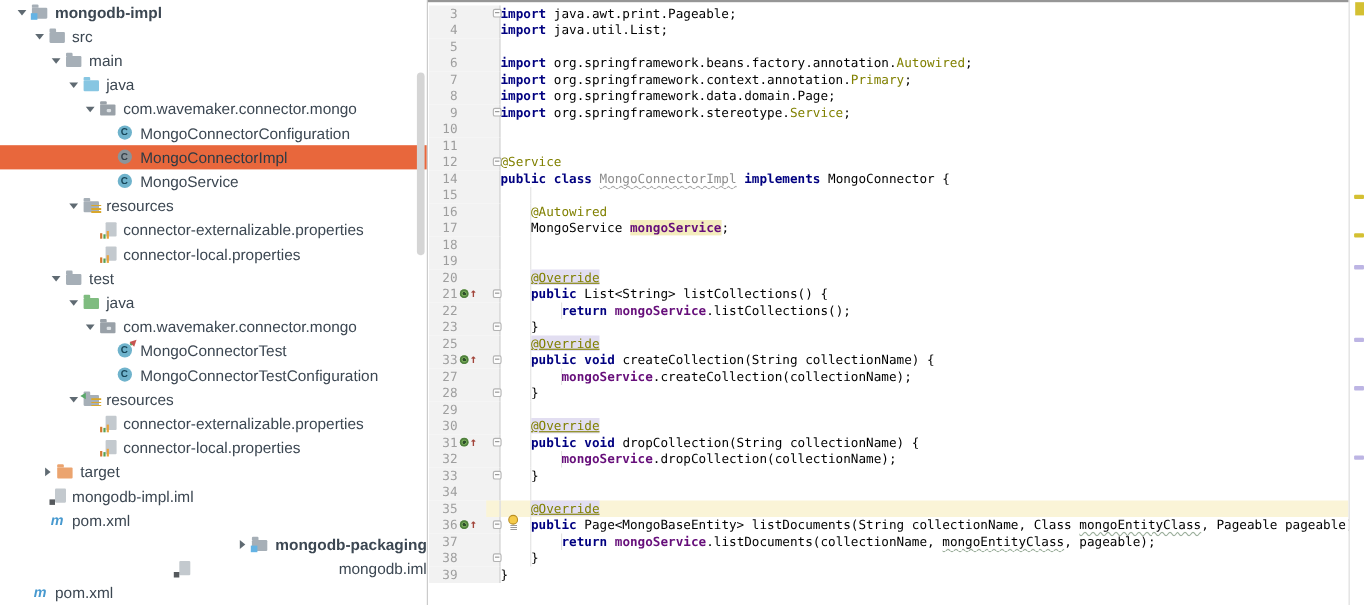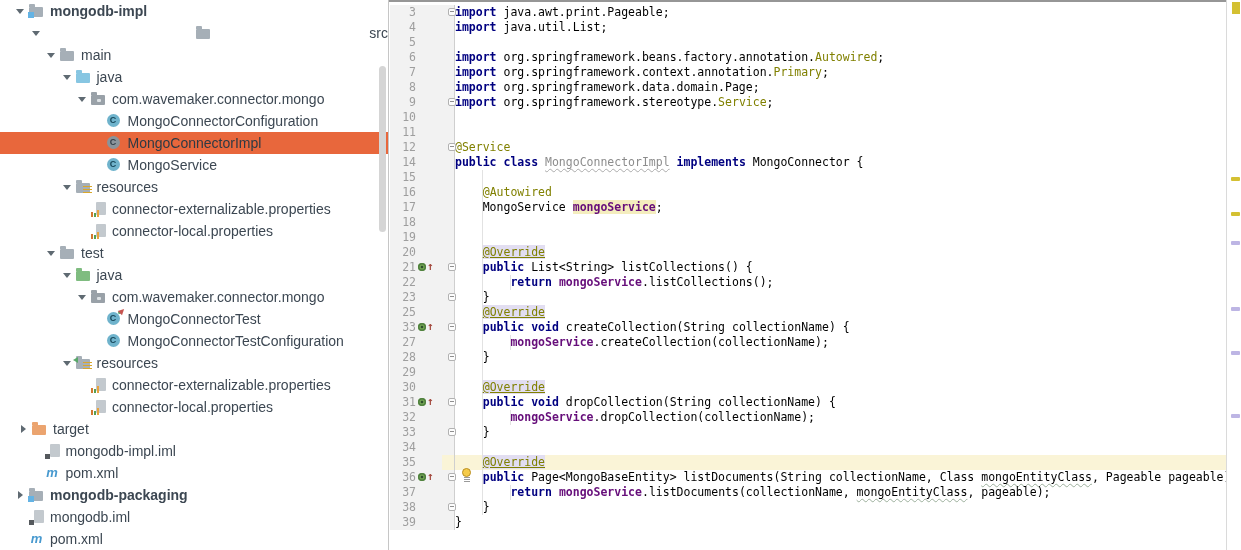--- a/index.html
+++ b/index.html
@@ -123,21 +123,21 @@
     <div class="tree-row bold" style="padding-left: 12px;">
       <span class="arrow-slot">
         <span class="tri-down"></span>
       </span>
       <span class="tree-icon icon-module">
         <i class="f-base" style="font-style: normal;"></i>
         <i class="f-badge" style="font-style: normal;"></i>
       </span>
       <span>mongodb-impl</span>
     </div>
-    <div class="tree-row" style="padding-left: 27.5px; justify-content: space-between;">
+    <div class="tree-row" style="padding-left: 27.5px;">
       <span class="arrow-slot">
         <span class="tri-down"></span>
       </span>
       <span class="tree-icon icon-folder">
         <i class="f-base" style="font-style: normal;"></i>
       </span>
       <span>src</span>
     </div>
     <div class="tree-row" style="padding-left: 43px;">
       <span class="arrow-slot">
@@ -294,21 +294,21 @@
       <span class="tree-icon icon-properties">
         <i class="p-page" style="font-style: normal;"></i>
         <i class="p-bars" style="font-style: normal;">
           <i style="font-style: normal;"></i>
           <i style="font-style: normal;"></i>
           <i style="font-style: normal;"></i>
         </i>
       </span>
       <span>connector-local.properties</span>
     </div>
-    <div class="tree-row" style="padding-left: 15px;">
+    <div class="tree-row" style="padding-left: 35px;">
       <span class="arrow-slot">
         <span class="tri-right"></span>
       </span>
       <span class="tree-icon icon-excluded">
         <i class="f-base" style="font-style: normal;"></i>
       </span>
       <span>target</span>
     </div>
     <div class="tree-row" style="padding-left: 27.5px;">
       <span class="arrow-slot"></span>
@@ -316,31 +316,31 @@
         <i class="p-page" style="font-style: normal;"></i>
         <i class="i-sq" style="font-style: normal;"></i>
       </span>
       <span>mongodb-impl.iml</span>
     </div>
     <div class="tree-row" style="padding-left: 27.5px;">
       <span class="arrow-slot"></span>
       <span class="tree-icon icon-maven">m</span>
       <span>pom.xml</span>
     </div>
-    <div class="tree-row bold" style="padding-left: 12px;">
+    <div class="tree-row bold" style="padding-left: 12px; justify-content: flex-end;">
       <span class="arrow-slot">
         <span class="tri-right"></span>
       </span>
       <span class="tree-icon icon-module">
         <i class="f-base" style="font-style: normal;"></i>
         <i class="f-badge" style="font-style: normal;"></i>
       </span>
       <span>mongodb-packaging</span>
     </div>
-    <div class="tree-row" style="padding-left: 12px;">
+    <div class="tree-row" style="padding-left: 12px; justify-content: space-between;">
       <span class="arrow-slot"></span>
       <span class="tree-icon icon-iml">
         <i class="p-page" style="font-style: normal;"></i>
         <i class="i-sq" style="font-style: normal;"></i>
       </span>
       <span>mongodb.iml</span>
     </div>
     <div class="tree-row" style="padding-left: 12px;">
       <span class="arrow-slot"></span>
       <span class="tree-icon icon-maven">m</span>

